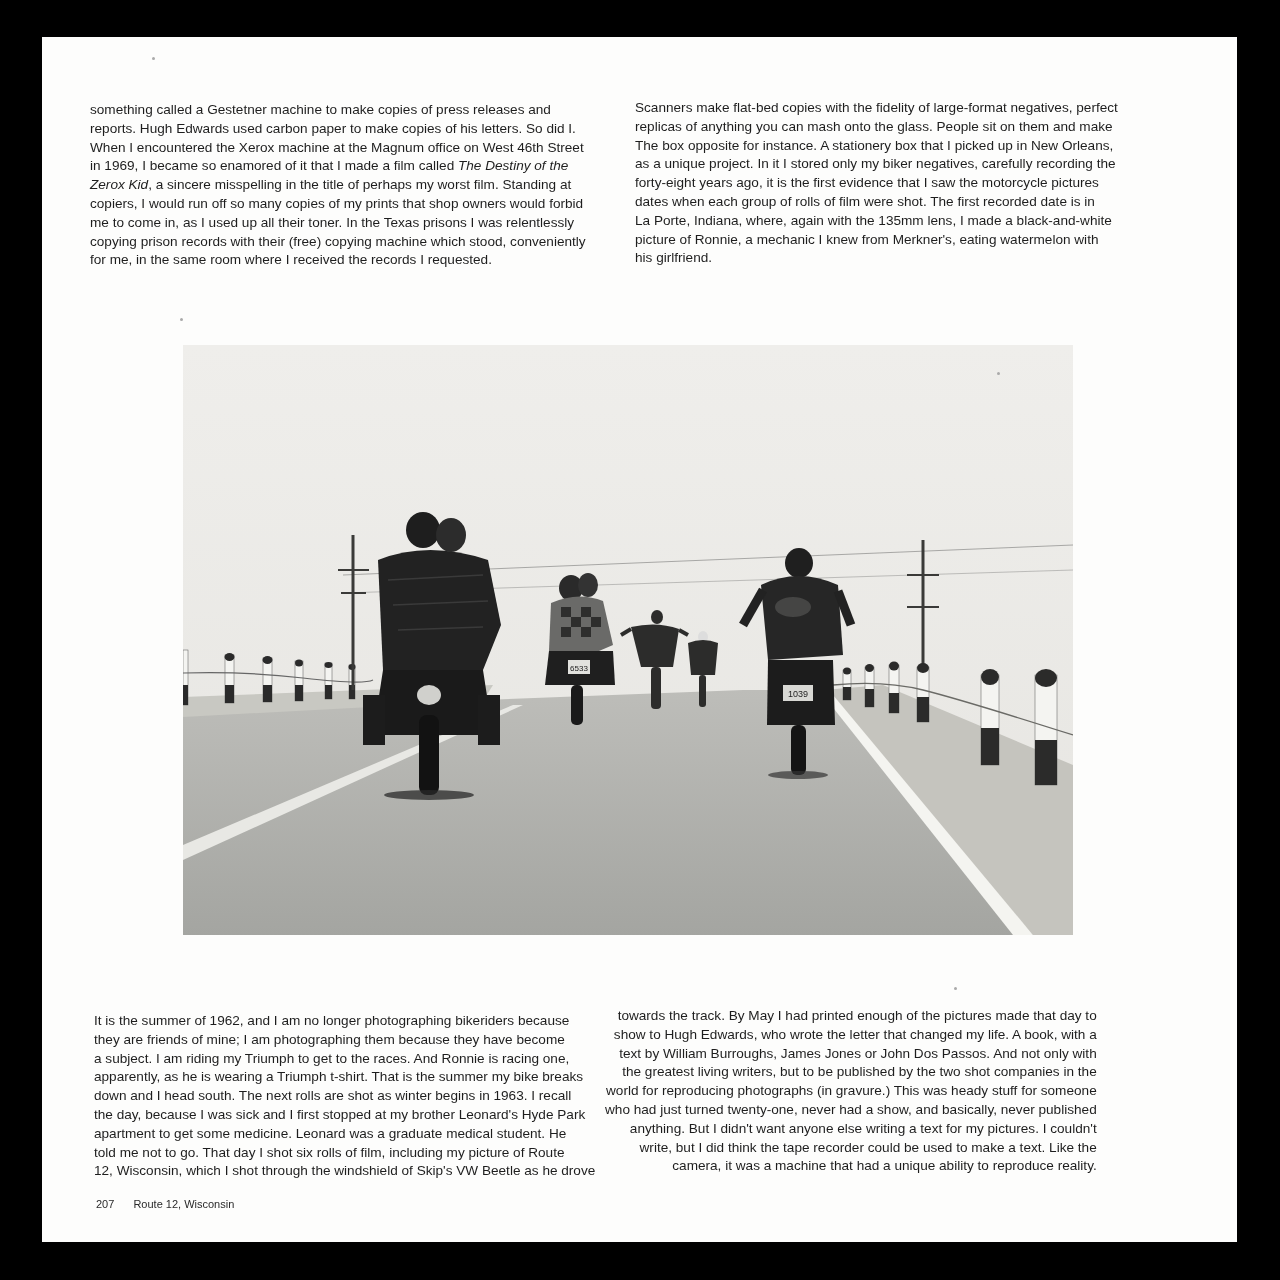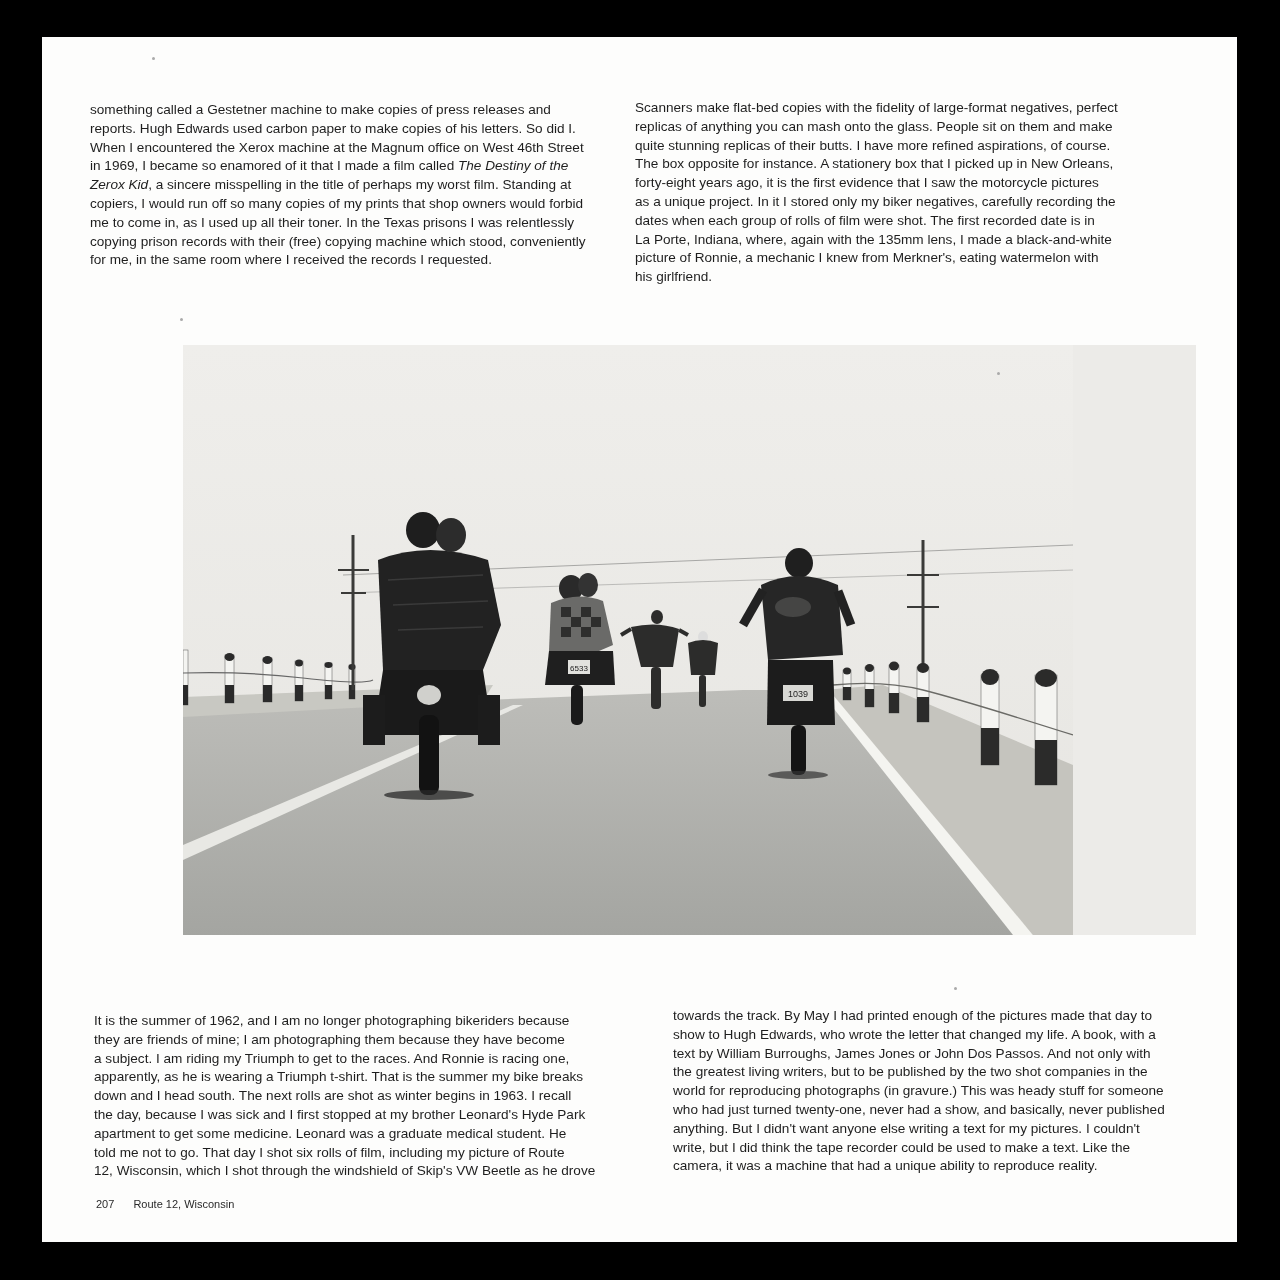--- a/index.html
+++ b/index.html
@@ -21,26 +21,26 @@
     font-size: 13.6px;
     line-height: 18.8px;
     color: #1e1e1e;
     white-space: nowrap;
   }
   .col .line { display: block; }
   .col em { }
   .col-tl { left: 48px; top: 64px; }
   .col-tr { left: 593px; top: 62px; }
   .col-bl { left: 52px; top: 975px; }
-  .col-br { left: 631px; top: 970px; }
+  .col-br { left: 563px; top: 970px; text-align: right; }
 
   .photo {
     position: absolute;
     left: 141px; top: 308px;
-    width: 1013px; height: 590px;
+    width: 890px; height: 590px;
     overflow: hidden;
     background: #ecebe8;
   }
   .photo svg { display: block; }
 
   .footer {
     position: absolute;
     left: 54px; top: 1161px;
     font-size: 11px;
     color: #2a2a2a;
@@ -63,24 +63,23 @@
       <span class="line">in 1969, I became so enamored of it that I made a film called <em>The Destiny of the</em></span>
       <span class="line"><em>Zerox Kid</em>, a sincere misspelling in the title of perhaps my worst film. Standing at</span>
       <span class="line">copiers, I would run off so many copies of my prints that shop owners would forbid</span>
       <span class="line">me to come in, as I used up all their toner. In the Texas prisons I was relentlessly</span>
       <span class="line">copying prison records with their (free) copying machine which stood, conveniently</span>
       <span class="line">for me, in the same room where I received the records I requested.</span>
     </div>
   <div class="col col-tr">
       <span class="line">Scanners make flat-bed copies with the fidelity of large-format negatives, perfect</span>
       <span class="line">replicas of anything you can mash onto the glass. People sit on them and make</span>
-      <span class="line">quite stunning replicas of their butts. I have more refined aspirations, of course.</span>
       <span class="line">The box opposite for instance. A stationery box that I picked up in New Orleans,</span>
+      <span class="line">as a unique project. In it I stored only my biker negatives, carefully recording the</span>
       <span class="line">forty-eight years ago, it is the first evidence that I saw the motorcycle pictures</span>
-      <span class="line">as a unique project. In it I stored only my biker negatives, carefully recording the</span>
       <span class="line">dates when each group of rolls of film were shot. The first recorded date is in</span>
       <span class="line">La Porte, Indiana, where, again with the 135mm lens, I made a black-and-white</span>
       <span class="line">picture of Ronnie, a mechanic I knew from Merkner's, eating watermelon with</span>
       <span class="line">his girlfriend.</span>
     </div>
 
   <div class="photo">
     <svg width="890" height="590" viewBox="0 0 890 590" xmlns="http://www.w3.org/2000/svg">
       <defs>
         <linearGradient id="sky" x1="0" y1="0" x2="0" y2="1">

